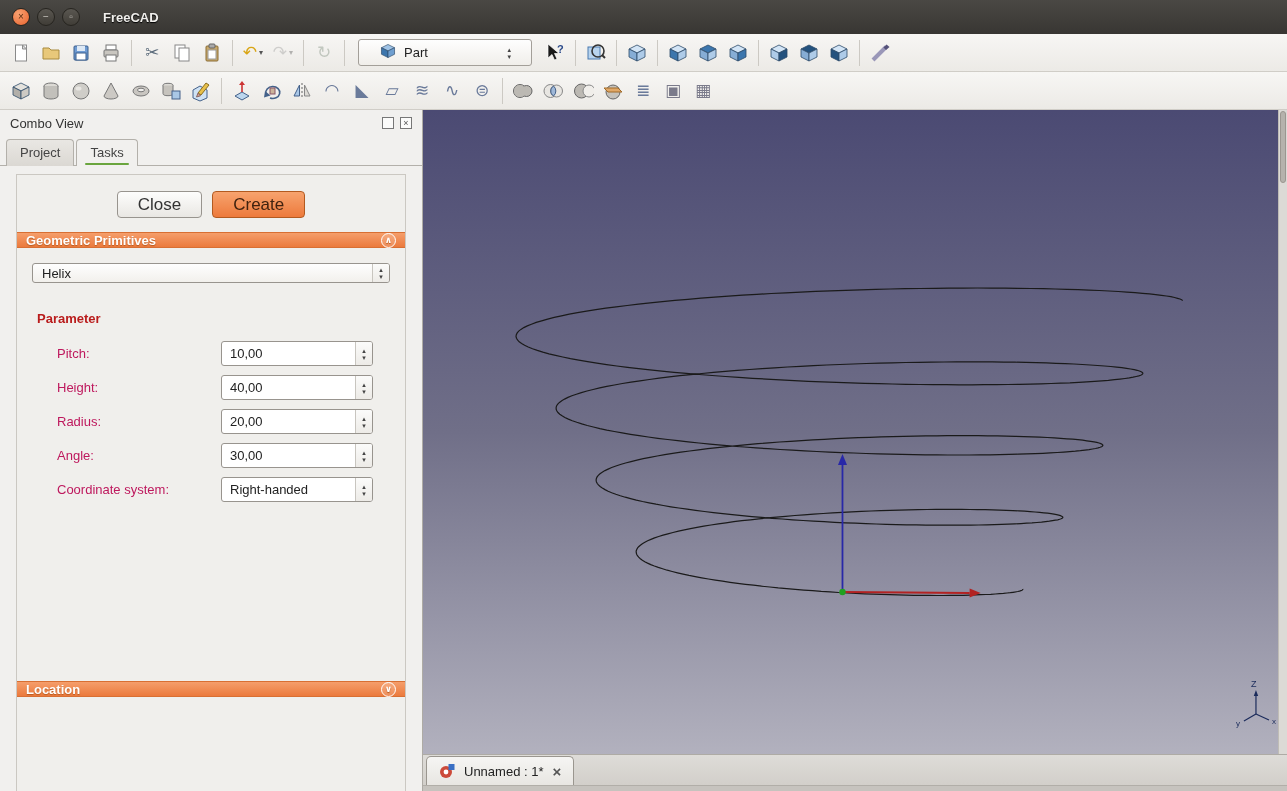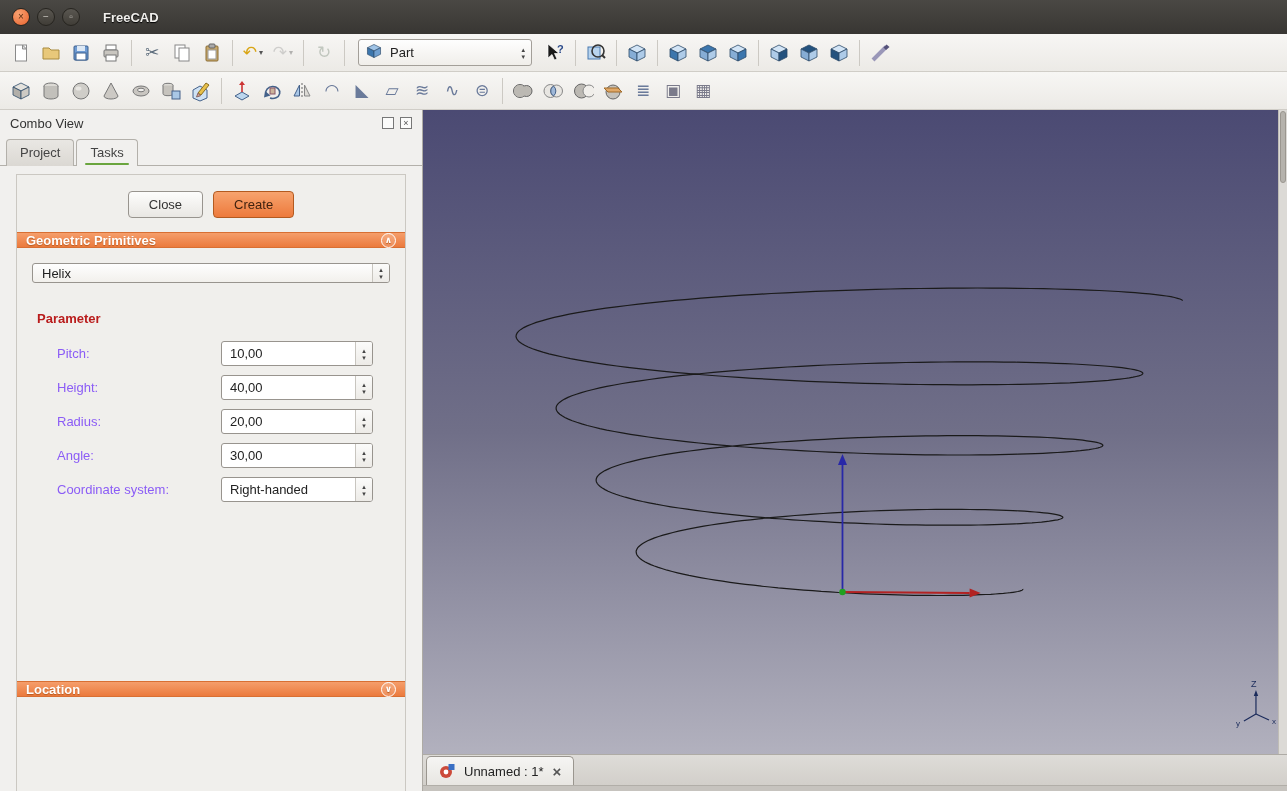--- a/index.html
+++ b/index.html
@@ -47,21 +47,21 @@
   .tb-btn svg { display: block; }
   .tb-btn.disabled { opacity: .4; }
   .tb-sep { width: 1px; height: 26px; background: #ccc9c3; margin: 0 5px; }
   .dd-arrow { font-size: 8px; color: #555; margin-left: 2px; }
 
   .wb-combo {
     height: 27px; min-width: 174px;
     border: 1px solid #a39f99; border-radius: 3px;
     background: linear-gradient(#fefefe, #f0eeea);
     display: flex; align-items: center; gap: 7px;
-    padding: 0 6px; margin: 0 8px;
+    padding: 0 20px; margin: 0 8px;
   }
   .wb-combo .spacer { flex: 1; }
   .spin-arrows { display: flex; flex-direction: column; align-items: center; font-size: 7px; color: #444; }
   .spin-arrows span { display: block; height: 7px; line-height: 7px; }
 
   
   .main { display: flex; height: 681px; }
 
   .left-panel {
     width: 423px; background: #f1f0ee;
@@ -95,21 +95,21 @@
 
   .task-area { flex: 1; padding: 8px 16px 0 16px; }
   .task-panel {
     height: 100%;
     border: 1px solid #cbc8c2; border-bottom: none;
     background: #f0efec;
     display: flex; flex-direction: column;
   }
 
   .btn-row { display: flex; justify-content: center; gap: 10px; margin: 16px 0 14px; }
-  .btn { height: 27px; padding: 0 20px; border-radius: 4px; font-size: 13px; cursor: default; }
+  .btn { height: 27px; padding: 0 20px; border-radius: 4px; font-size: 17px; cursor: default; }
   .btn-close { border: 1px solid #98948e; background: linear-gradient(#fdfdfc, #e9e7e3); color: #333; }
   .btn-create { border: 1px solid #b35a20; background: linear-gradient(#f7a36e, #ed7a3c); color: #40220f; }
 
   .sec-header {
     height: 16px;
     border: 1px solid #d86f33; border-left: none; border-right: none;
     background: linear-gradient(#f59e6b, #eb7a3d);
     color: #fff; font-weight: bold;
     display: flex; align-items: center; padding: 0 9px;
     text-shadow: 0 1px 1px #b55a20; cursor: default;
@@ -132,21 +132,21 @@
   .arrows-zone {
     width: 17px; align-self: stretch;
     border-left: 1px solid #c8c5bf;
     background: linear-gradient(#fbfbfa, #edebe7);
     display: flex; align-items: center; justify-content: center;
   }
 
   .param-heading { font-weight: bold; color: #b91c1c; margin: 28px 0 6px 20px; }
 
   .field-row { display: flex; align-items: center; padding-left: 40px; margin: 9px 0; }
-  .field-label { width: 164px; color: #8b5cf6; }
+  .field-label { width: 164px; color: #be185d; }
   .spinbox {
     width: 152px; height: 25px;
     border: 1px solid #98948e; border-radius: 3px;
     background: #fff; display: flex; overflow: hidden;
   }
   .spinbox .val { flex: 1; display: flex; align-items: center; padding: 0 8px; }
 
   .loc-spacer { height: 170px; }
 
   

